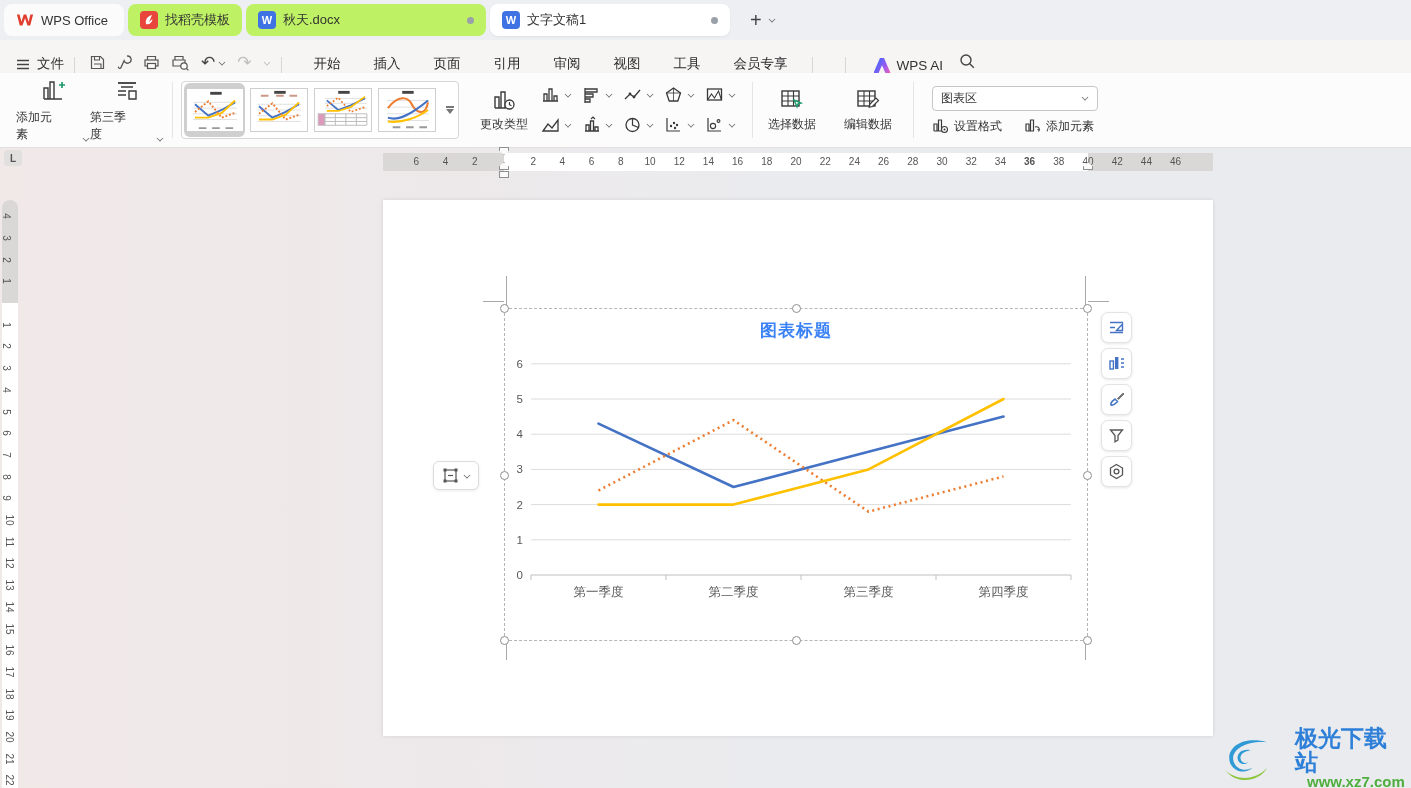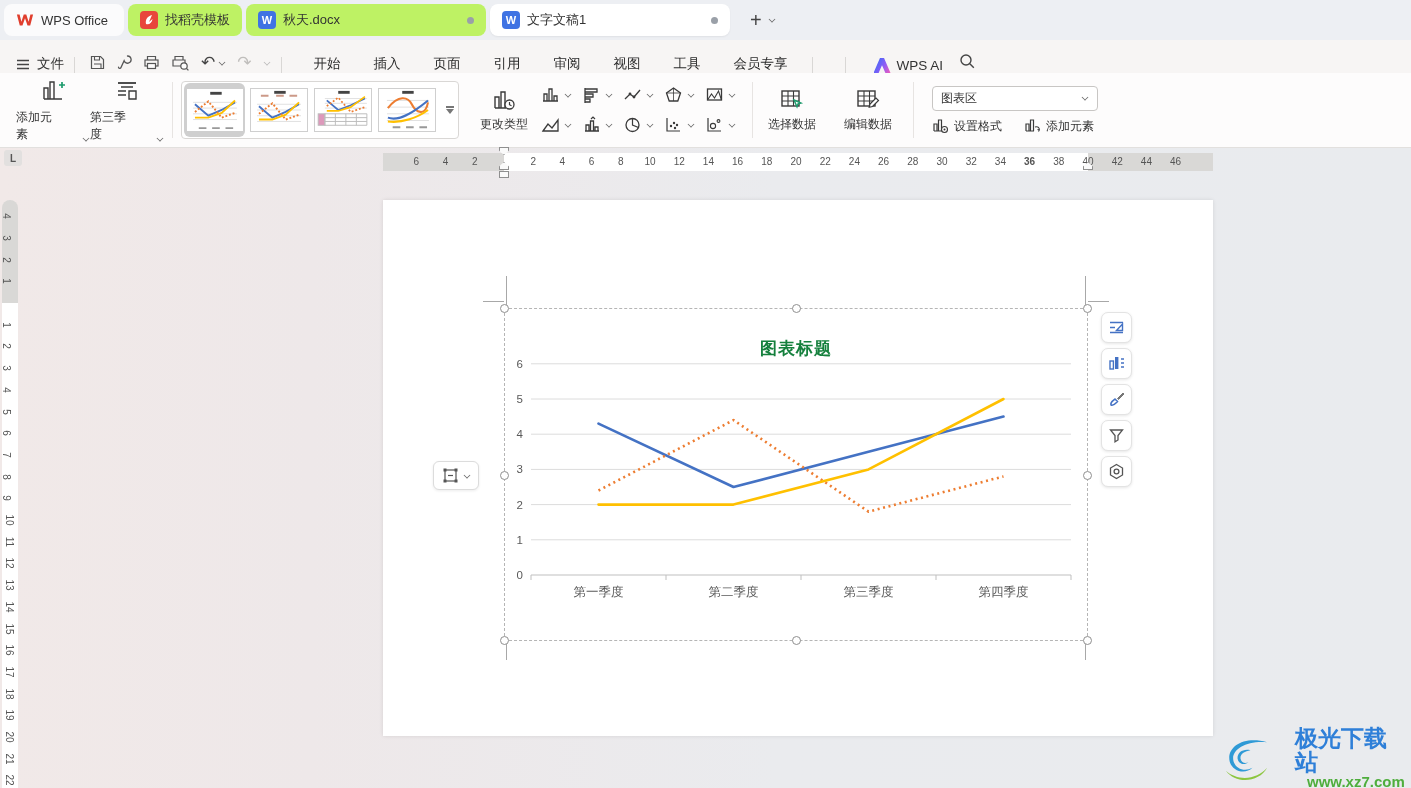--- a/index.html
+++ b/index.html
@@ -101,22 +101,22 @@
     font-size:10px; color:#555; }
   
   .page { position:absolute; left:383px; top:52px; width:830px; height:536px; background:#fff;
     box-shadow:0 0 4px rgba(0,0,0,.10); }
   
   .chart-frame { position:absolute; left:121px; top:108px; width:584px; height:333px;
     border:1px dashed #b5b5b5; background:#fff; }
   .handle { position:absolute; width:9px; height:9px; border-radius:50%; background:#fff;
     border:1px solid #8f8f8f; }
   .cropline { position:absolute; background:#a8a8a8; }
-  .chart-title { position:absolute; top:28px; left:0; width:100%; text-align:center;
-    font-size:17px; font-weight:bold; color:#15803d; letter-spacing:1px; }
+  .chart-title { position:absolute; top:10px; left:0; width:100%; text-align:center;
+    font-size:17px; font-weight:bold; color:#3b82f6; letter-spacing:1px; }
   .legend { position:absolute; bottom:8px; left:0; width:100%; display:flex;
     justify-content:center; align-items:center; gap:6px; font-size:11.5px; color:#595959; }
   .legend .sample { width:32px; height:0; border-top-width:3px; margin-right:4px; }
   .legend .item { display:flex; align-items:center; }
   
   .float-left-btn { position:absolute; left:433px; top:313px; width:46px; height:29px;
     background:#fff; border:1px solid #dcdcdc; border-radius:6px; display:flex;
     align-items:center; justify-content:center; gap:4px; box-shadow:0 1px 3px rgba(0,0,0,.08); }
   .right-toolbar { position:absolute; left:1101px; top:164px; display:flex;
     flex-direction:column; gap:5px; }

